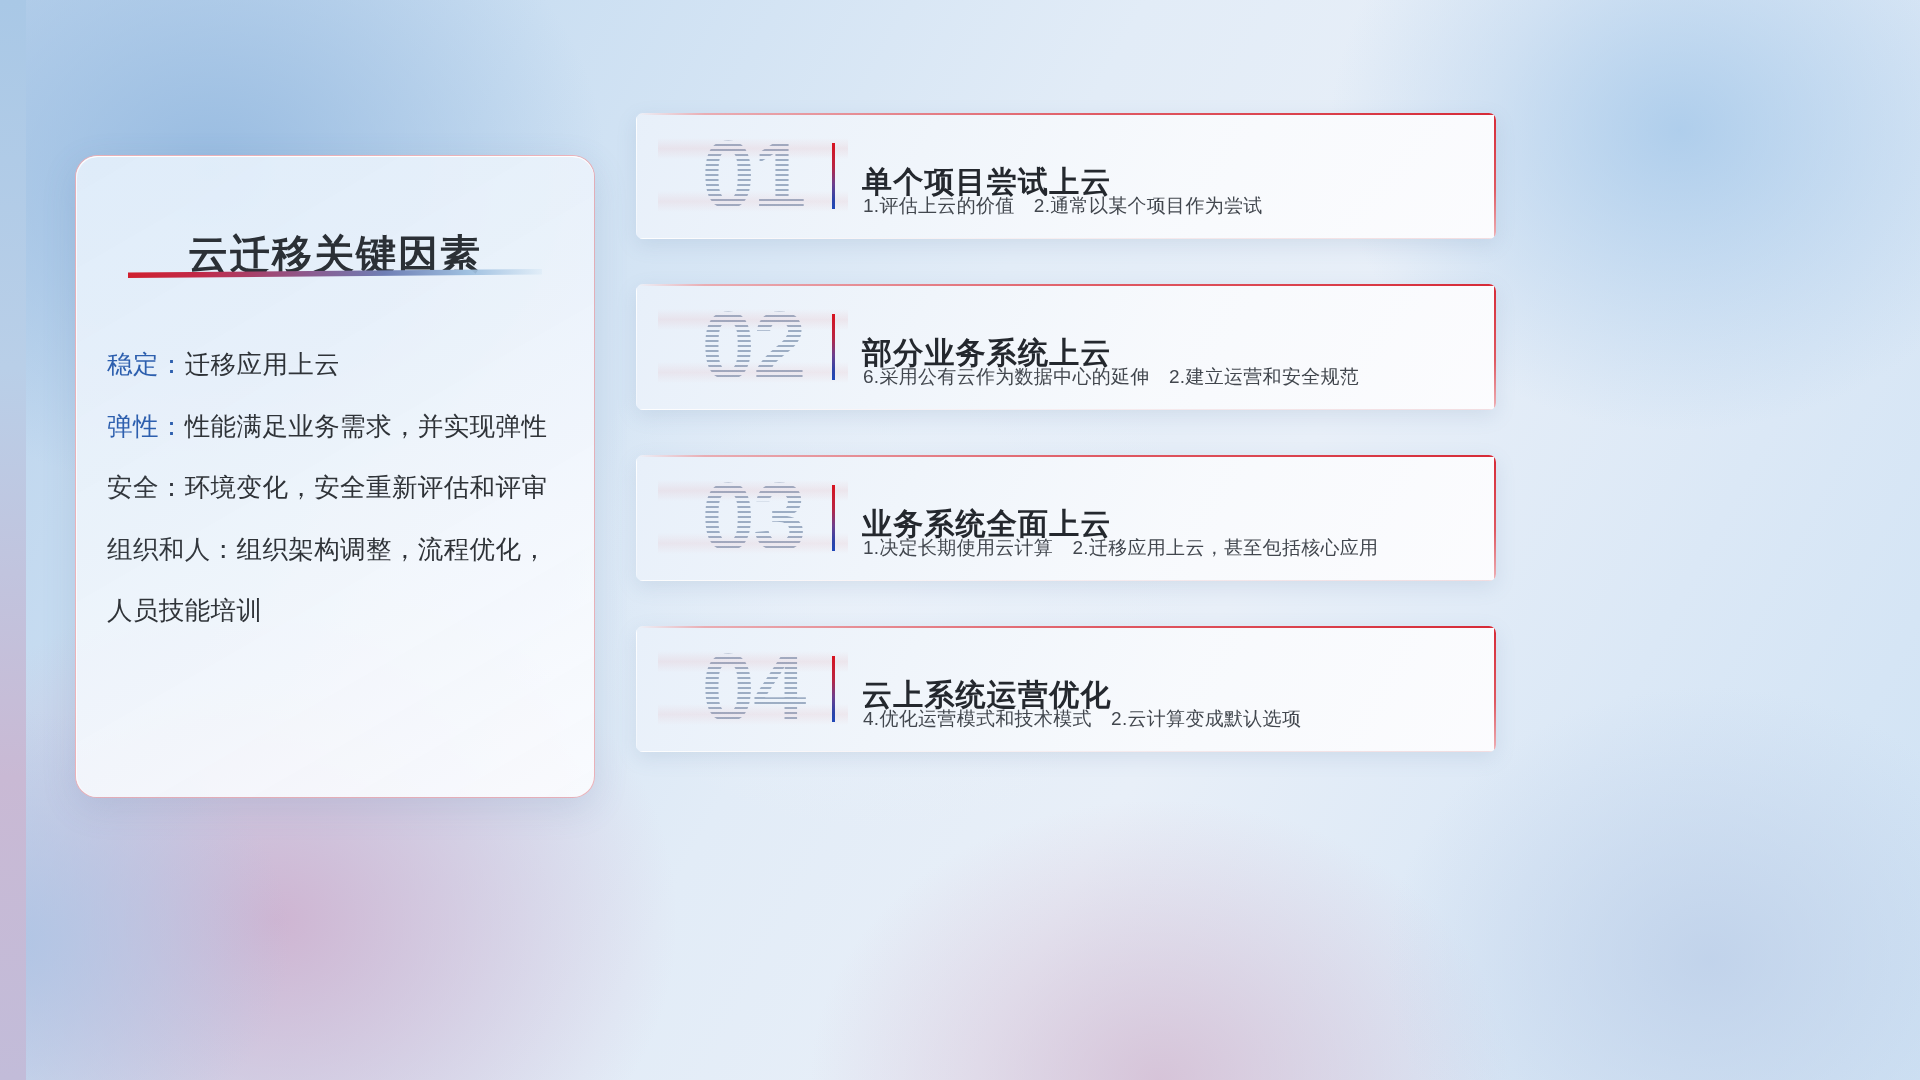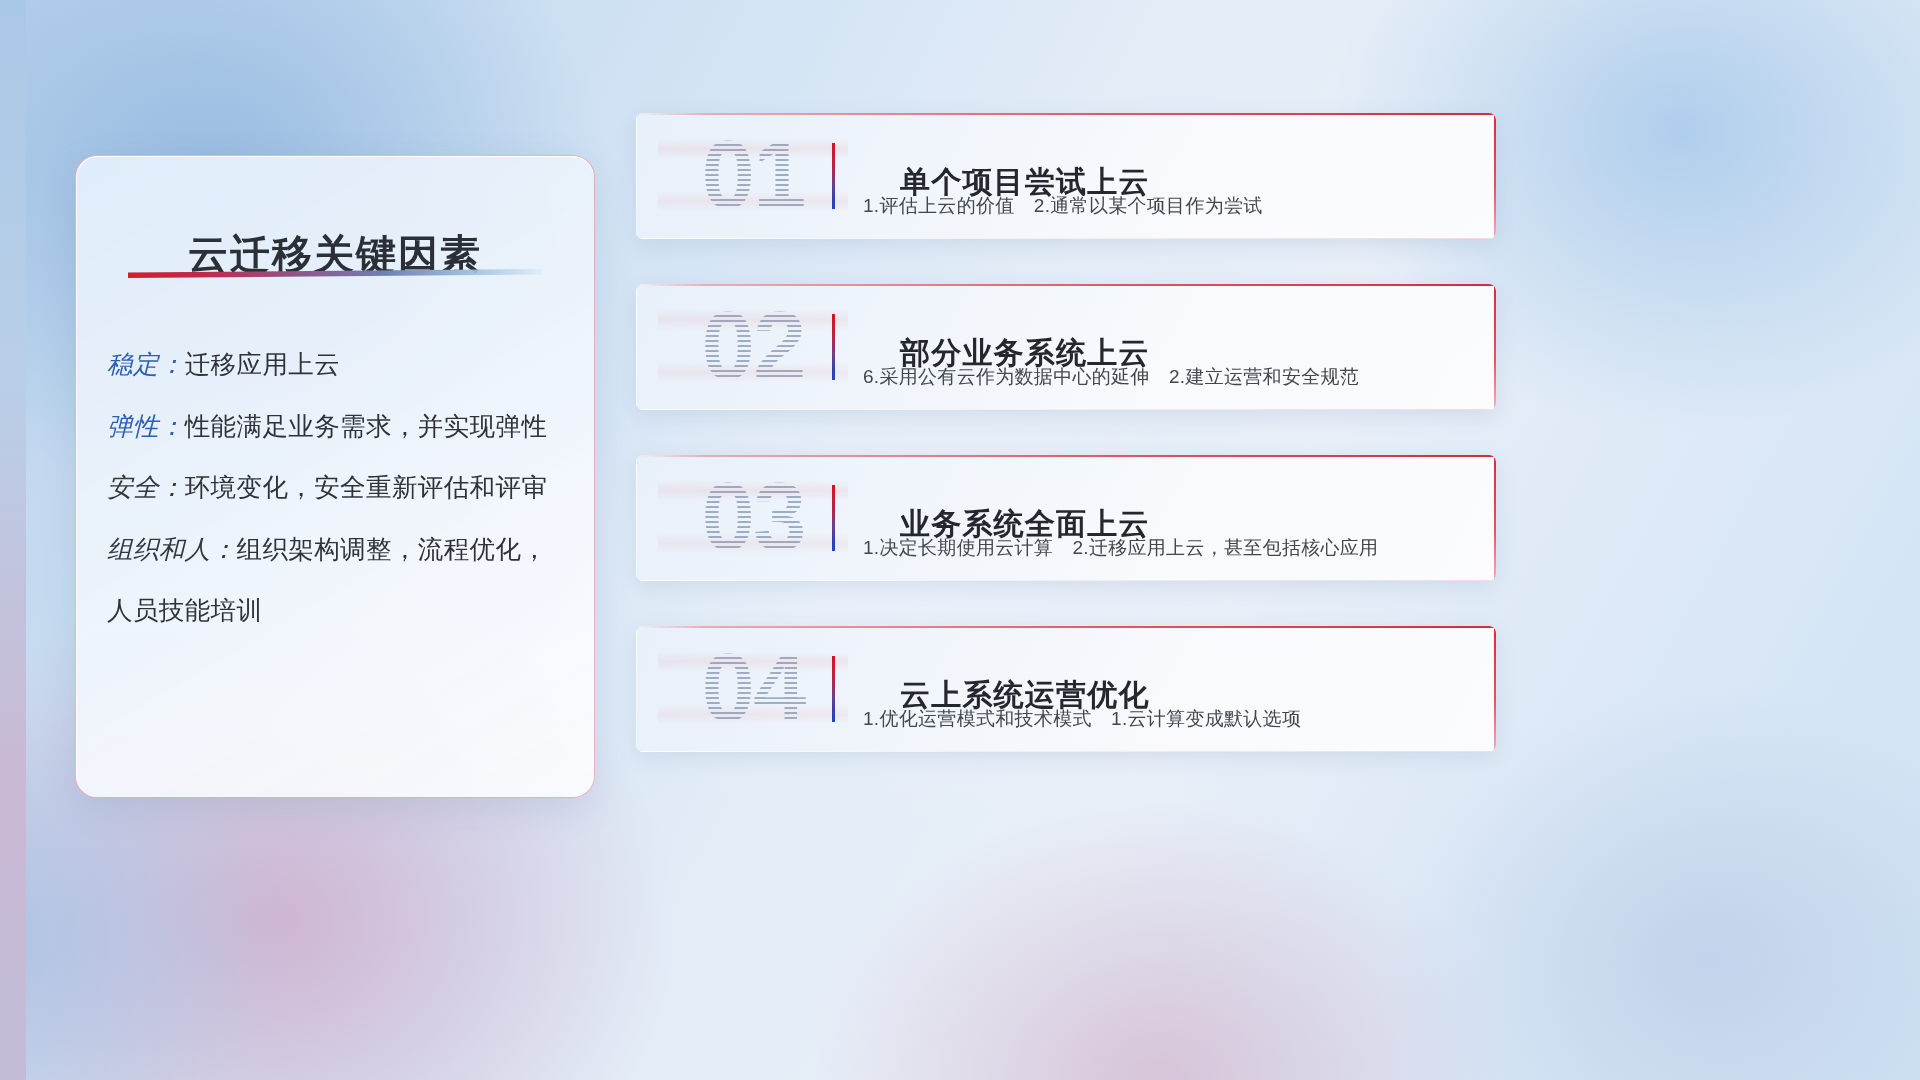--- a/index.html
+++ b/index.html
@@ -44,21 +44,21 @@
     position:absolute;left:52px;top:113px;width:414px;height:9px;
     background:linear-gradient(90deg,#d01f2e 0%,#c02a4a 18%,#8b5b8f 44%,#6f7fb5 62%,#9fc0e0 82%,rgba(200,224,242,0.25) 100%);
     clip-path:polygon(0 40%,100% 0,100% 62%,0 100%);
   }
   .lc-list{position:absolute;left:31px;right:24px;top:196px;}
   .lc-item{
     font-size:25.5px;color:#2f3338;line-height:1;
     margin-bottom:36px;white-space:nowrap;letter-spacing:0.4px;
   }
   .lc-item:last-child{margin-bottom:0;}
-  .lc-key{color:#2d5fae;font-style:italic;}
+  .lc-key{color:#2d5fae;}
   .lc-key.dark{color:#33383e;}
 
   
   #rightwrap{position:absolute;left:636px;top:113px;width:860px;z-index:4;}
   .rcard{
     position:relative;width:860px;height:126px;margin-bottom:45px;
     background:linear-gradient(118deg,rgba(232,240,250,0.97) 0%,rgba(240,245,251,0.96) 30%,rgba(248,250,253,0.97) 62%,rgba(252,252,254,0.98) 100%);
     border-radius:7px;
     box-shadow:0 6px 20px rgba(95,125,165,0.15);
     overflow:hidden;
@@ -94,21 +94,21 @@
     position:absolute;inset:0;pointer-events:none;
     background:linear-gradient(180deg,rgba(255,255,255,0) 22%,rgba(219,105,112,0.10) 30%,rgba(255,255,255,0) 38%,rgba(255,255,255,0) 62%,rgba(219,105,112,0.09) 70%,rgba(255,255,255,0) 78%);
     mix-blend-mode:normal;
   }
   .rbar{
     position:absolute;left:196px;top:30px;width:3.4px;height:66px;
     background:linear-gradient(180deg,#d8121f 0%,#bb2440 35%,#6e3f8d 62%,#2e43a8 85%,#1f47b8 100%);
   }
   .rtitle{
     position:absolute;left:226px;top:24px;
-    font-size:30px;font-weight:bold;color:#24282e;letter-spacing:1.2px;white-space:nowrap;margin-left:38px;
+    font-size:30px;font-weight:bold;color:#24282e;letter-spacing:1.2px;white-space:nowrap;
   }
   .rdesc{
     position:absolute;left:227px;top:61px;
     font-size:19px;color:#42474e;letter-spacing:0.3px;white-space:nowrap;
   }
 </style>
 </head>
 <body>
 
 <div id="bg">
@@ -181,16 +181,16 @@
   </article>
 
   <article class="rcard">
     <span class="edge-top"></span>
     <span class="edge-right"></span>
     <span class="edge-left"></span>
     <span class="edge-bottom"></span>
     <div class="rnum">04<span class="tint"></span></div>
     <span class="rbar"></span>
     <h2 class="rtitle">云上系统运营优化</h2>
-    <p class="rdesc">1.优化运营模式和技术模式　1.云计算变成默认选项</p>
+    <p class="rdesc">4.优化运营模式和技术模式　2.云计算变成默认选项</p>
   </article>
 
 </section>
 
 </body></html>

